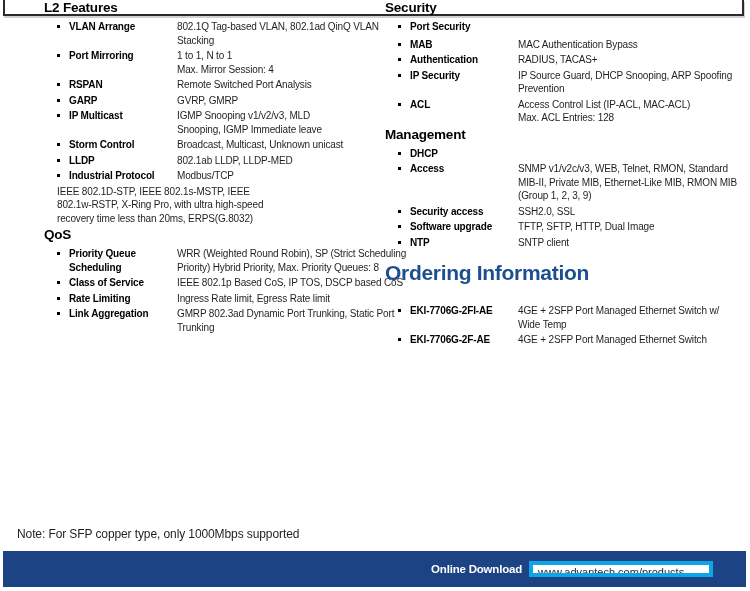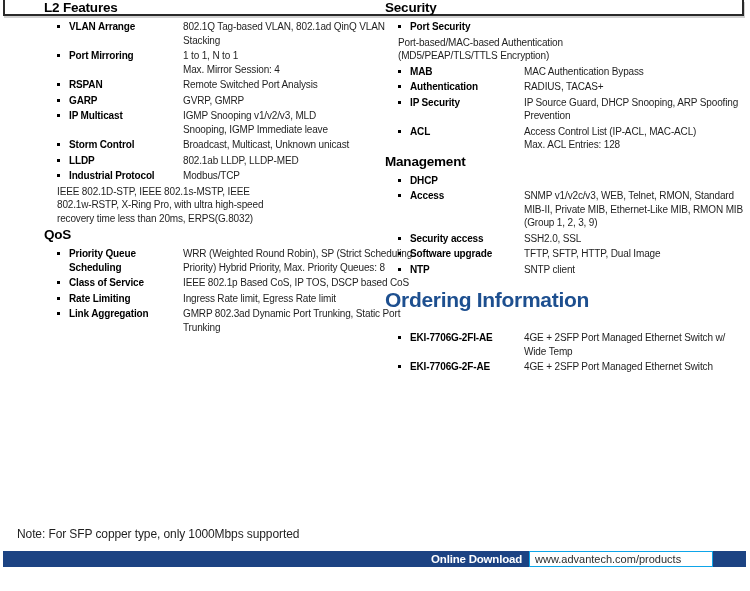--- a/index.html
+++ b/index.html
@@ -30,50 +30,50 @@
   h2.section-title{
     font-size:13.5px;font-weight:bold;color:#000;
     margin:0 0 5px 0;letter-spacing:-0.2px;line-height:15px;
   }
   .mt-first{margin-top:36px;}
   .mt-qos{margin-top:16px;}
   .mt-mgmt{margin-top:12px;}
 
   .item{
     display:flex;padding-left:13px;margin-bottom:2px;
-    font-size:10px;line-height:13.5px;letter-spacing:-0.15px;gap:6px;
+    font-size:10px;line-height:13.5px;letter-spacing:-0.15px;
   }
   .lbl{width:120px;flex-shrink:0;display:flex;font-weight:bold;color:#000;}
   .sq{width:12px;flex-shrink:0;padding-top:5px;}
   .sq i{display:block;width:3px;height:3px;background:#000;}
   .lbl-t{white-space:pre-line;padding-right:4px;}
   .val{flex:1;white-space:pre-line;color:var(--text);}
 
   .ordering-title{
     font-size:21px;font-weight:bold;color:var(--brand-blue);
     letter-spacing:-0.3px;margin:11px 0 19px 0;line-height:25px;
   }
 
   .footnote{
     position:absolute;left:17px;top:512px;
     font-size:12px;letter-spacing:-0.1px;color:var(--text);margin-top:15px;
   }
 
   .download-bar{
-    position:absolute;left:3px;top:551px;width:743px;height:16px;
+    position:absolute;left:3px;top:551px;width:743px;height:36px;
     background:var(--bar-blue);
     display:flex;align-items:center;justify-content:flex-end;
   }
   .download-label{
     color:#ffffff;font-weight:bold;font-size:11.5px;
     letter-spacing:-0.2px;margin-right:7px;white-space:nowrap;
   }
   .url-box{
     width:184px;height:16px;box-sizing:border-box;background:#ffffff;
-    border:1px solid #0ea5e9;margin-right:33px;
+    border:4px solid #0ea5e9;margin-right:33px;
     font-size:11px;line-height:14px;padding-left:5px;color:#2b2b2b;
     white-space:nowrap;overflow:hidden;
   }
 </style>
 </head>
 <body>
 
 <div id="page">
 
   <div class="top-box"></div>
@@ -211,22 +211,20 @@
 
     <div class="item">
       <div class="lbl">
           <span class="sq">
             <i></i>
           </span>
           <span class="lbl-t">Port Security</span>
         </div>
     </div>
     <div class="item">
-      <div class="val">Port-based/MAC-based Authentication
-(MD5/PEAP/TLS/TTLS Encryption)</div>
     </div>
     <div class="item">
       <div class="lbl">
           <span class="sq">
             <i></i>
           </span>
           <span class="lbl-t">MAB</span>
         </div>
       <div class="val">MAC Authentication Bypass</div>
     </div>

